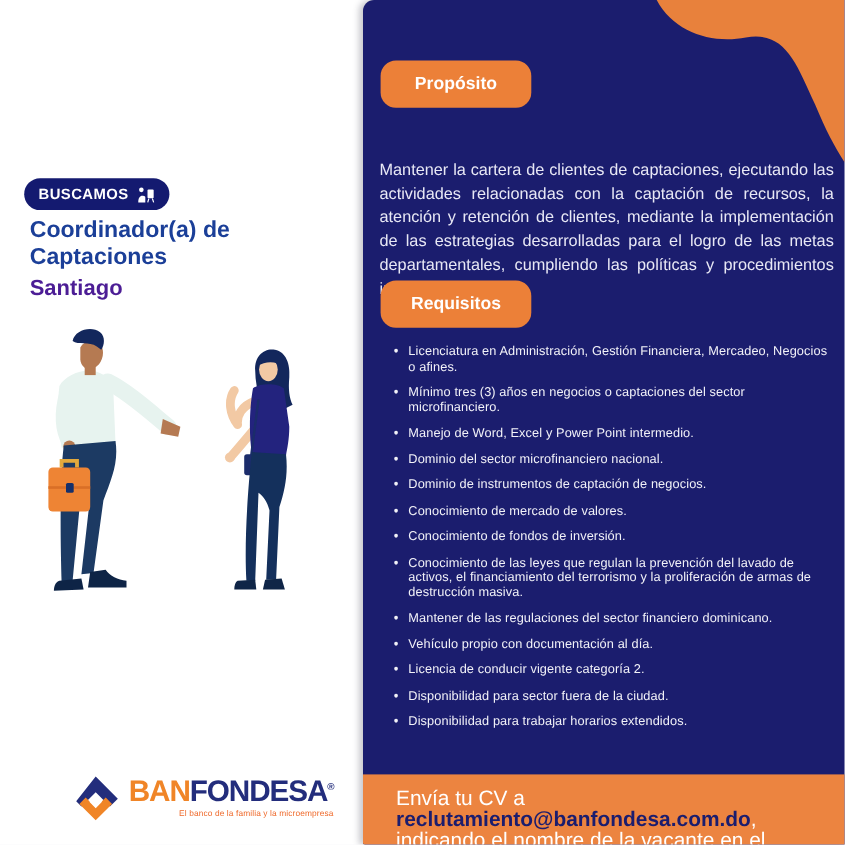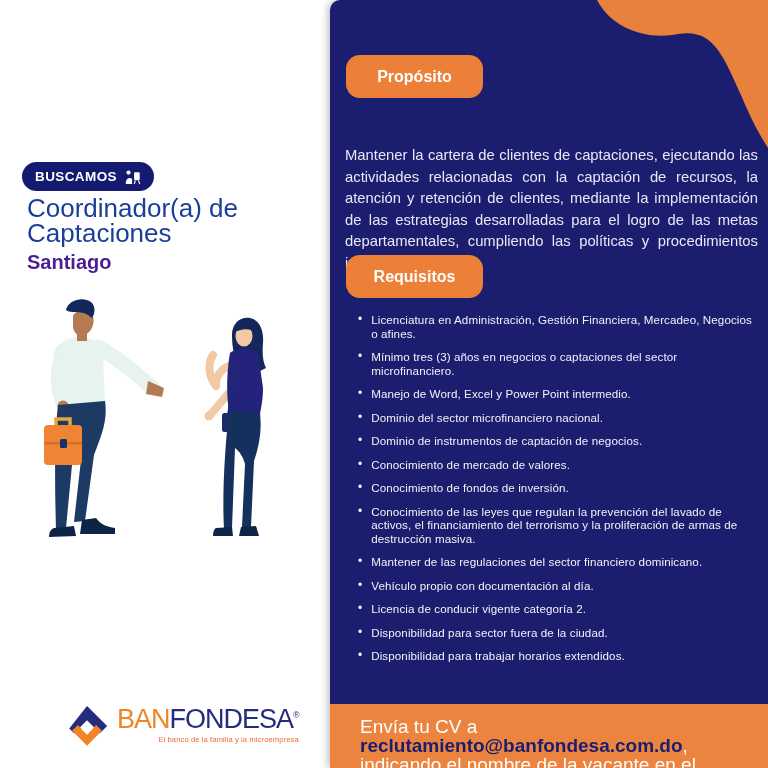--- a/index.html
+++ b/index.html
@@ -16,34 +16,34 @@
   .buscamos-badge {
     position:absolute; left:22px; top:162px; height:29px;
     background:#141a70; color:#ffffff; border-radius:15px;
     display:flex; align-items:center; gap:7px; padding:0 13px;
     font-size:13.5px; font-weight:bold; letter-spacing:.4px;
   }
   .buscamos-badge svg { display:block; }
 
   .job-title {
     position:absolute; left:27px; top:196px; width:235px;
-    color:#1b3f98; font-size:26px; font-weight:normal; line-height:25px;
+    color:#1b3f98; font-size:21px; font-weight:bold; line-height:25px;
   }
   .job-location {
     position:absolute; left:27px; top:251px;
     color:#4c1d95; font-size:20px; font-weight:bold;
   }
 
   .illustration { position:absolute; left:20px; top:295px; width:290px; height:330px; }
 
   
   .logo { position:absolute; left:64px; top:700px; display:flex; align-items:flex-start; gap:7px; }
   .logo-icon { width:46px; height:50px; flex:0 0 auto; margin-top:2px; }
   .logo-text { display:flex; flex-direction:column; align-items:flex-end; }
-  .logo-wordmark { font-size:27px; font-weight:normal; letter-spacing:-1px; line-height:30px; white-space:nowrap; }
+  .logo-wordmark { font-size:27px; font-weight:bold; letter-spacing:-1px; line-height:30px; white-space:nowrap; }
   .logo-ban { color:#f08527; }
   .logo-fondesa { color:#232d7c; }
   .logo-reg { font-size:9px; color:#232d7c; vertical-align:super; }
   .logo-tagline { font-size:7.6px; color:#ef6b2d; margin-top:1px; letter-spacing:.1px; }
 
   
   .right-panel {
     position:absolute; left:330px; top:0; width:438px; height:768px;
     background:#1b1d6e; border-top-left-radius:10px; border-bottom-left-radius:2px;
     box-shadow:-3px 0 6px rgba(40,40,60,.25); overflow:hidden;

